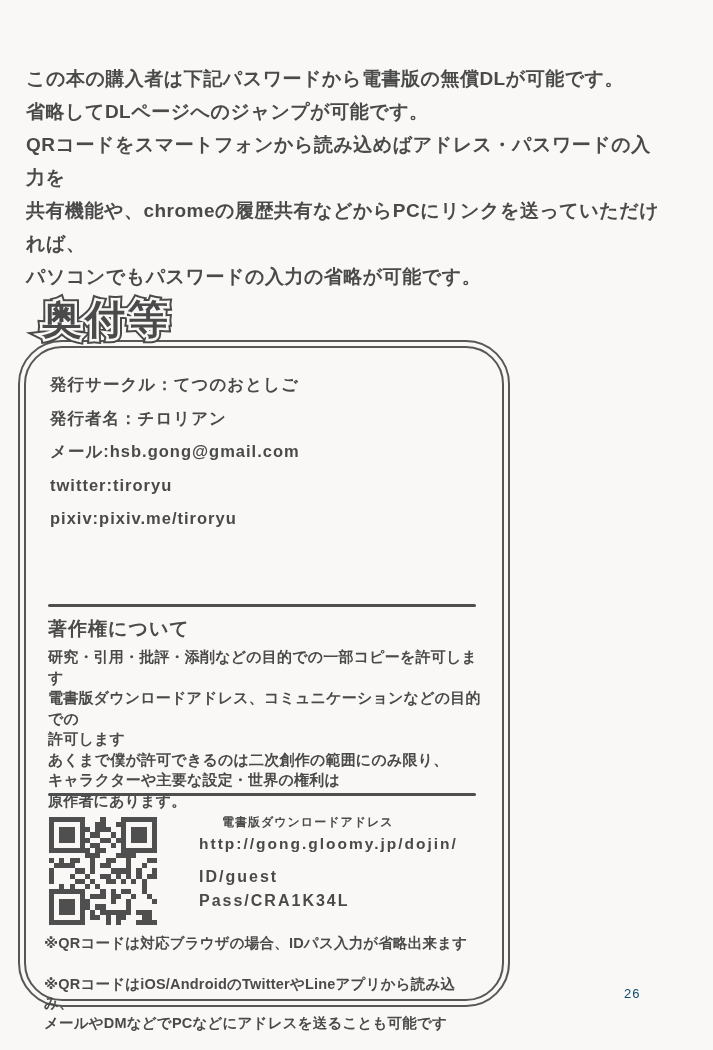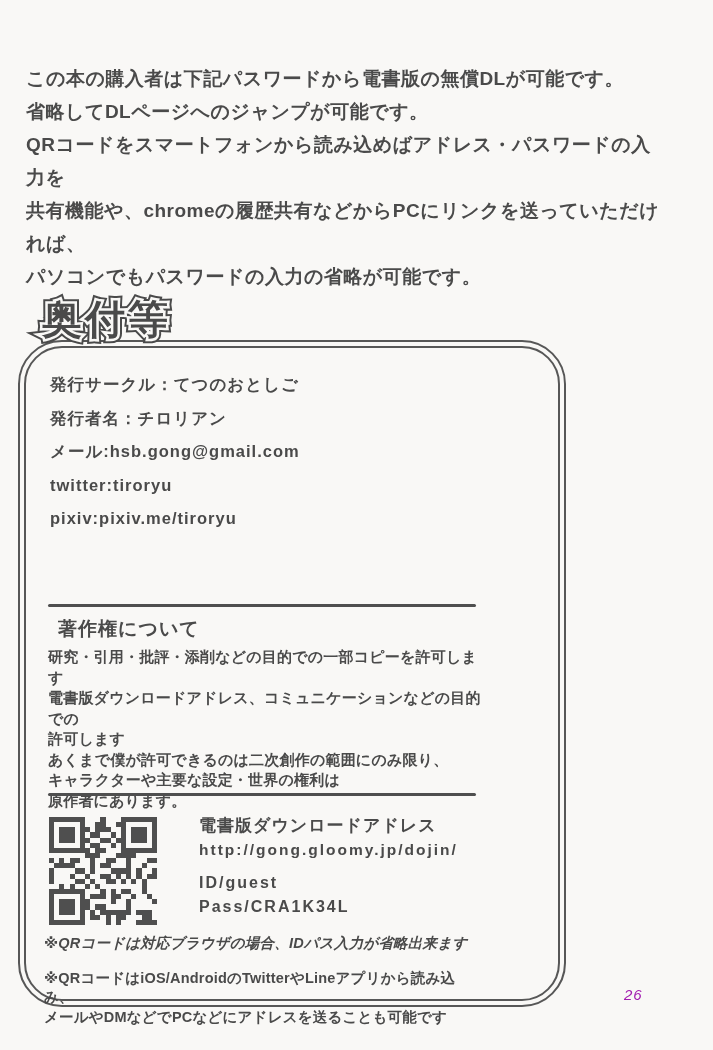--- a/index.html
+++ b/index.html
@@ -25,70 +25,70 @@
     font-size:40px;font-weight:800;letter-spacing:3px;line-height:1;
     font-family:"Liberation Sans","DejaVu Sans",sans-serif;
   }
   .title-bubble span{grid-area:1/1;white-space:nowrap;}
   .title-layer-outer{-webkit-text-stroke:9px #4a4a4a;color:#4a4a4a;}
   .title-layer-white{-webkit-text-stroke:5px #f9f8f6;color:#f9f8f6;}
   .title-layer-fill{color:#4a4a4a;}
 
   
   .okuzuke-box{
-    position:absolute;left:18px;top:340px;width:548px;height:667px;
+    position:absolute;left:18px;top:340px;width:492px;height:667px;
     border:2px solid #575757;border-radius:44px;
     box-sizing:border-box;
   }
   .okuzuke-box::before{
     content:"";position:absolute;inset:4px;
     border:2px solid #575757;border-radius:38px;pointer-events:none;
   }
 
   .info-list{
     position:absolute;left:30px;top:26px;width:430px;
     font-size:16.5px;font-weight:600;line-height:33.5px;letter-spacing:1px;
   }
   .divider{
     position:absolute;left:28px;width:428px;height:3px;
     background:#4f4f4f;border-radius:2px;
   }
   .divider-1{top:262px;}
   .divider-2{top:451px;}
 
   .copyright-heading{
-    position:absolute;left:38px;top:274px;
+    position:absolute;left:28px;top:274px;
     font-size:19px;font-weight:800;letter-spacing:1px;
   }
   .copyright-body{
     position:absolute;left:28px;top:305px;width:440px;
     font-size:15px;font-weight:600;line-height:20.5px;letter-spacing:0.2px;
   }
 
   .qr-section{position:absolute;left:29px;top:472px;width:440px;}
   .qr-code{
     position:absolute;left:0;top:3px;width:108px;height:108px;
     display:grid;grid-template-columns:repeat(21,1fr);grid-template-rows:repeat(21,1fr);
   }
   .qr-code .m{background:#4f4f4f;}
   .qr-text{position:absolute;left:150px;top:0;width:300px;}
-  .qr-label{font-size:17px;font-weight:800;letter-spacing:1px;}
+  .qr-label{font-size:12px;font-weight:800;letter-spacing:1px;margin-left:23px;}
   .qr-url{font-size:15.5px;font-weight:700;letter-spacing:2px;margin-top:4px;white-space:nowrap;}
   .qr-id{font-size:16px;font-weight:700;letter-spacing:2px;margin-top:15px;}
   .qr-pass{font-size:16px;font-weight:700;letter-spacing:2px;margin-top:6px;}
 
   .notes{
     position:absolute;left:24px;top:592px;width:440px;
     font-size:14.5px;font-weight:700;line-height:19.5px;letter-spacing:0.2px;
   }
-  .note-1{margin-bottom:15px;font-style:italic;}
+  .note-1{margin-bottom:21px;}
 
   .page-number{
     position:absolute;left:624px;top:986px;
-    font-size:15px;color:#a21caf;letter-spacing:1px;font-style:italic;
+    font-size:13px;color:#0c4a6e;letter-spacing:1px;
   }
 </style>
 </head>
 <body>
 
 <div class="page">
 
   <div class="intro">
     <div>この本の購入者は下記パスワードから電書版の無償DLが可能です。</div>
     <div>省略してDLページへのジャンプが可能です。</div>

